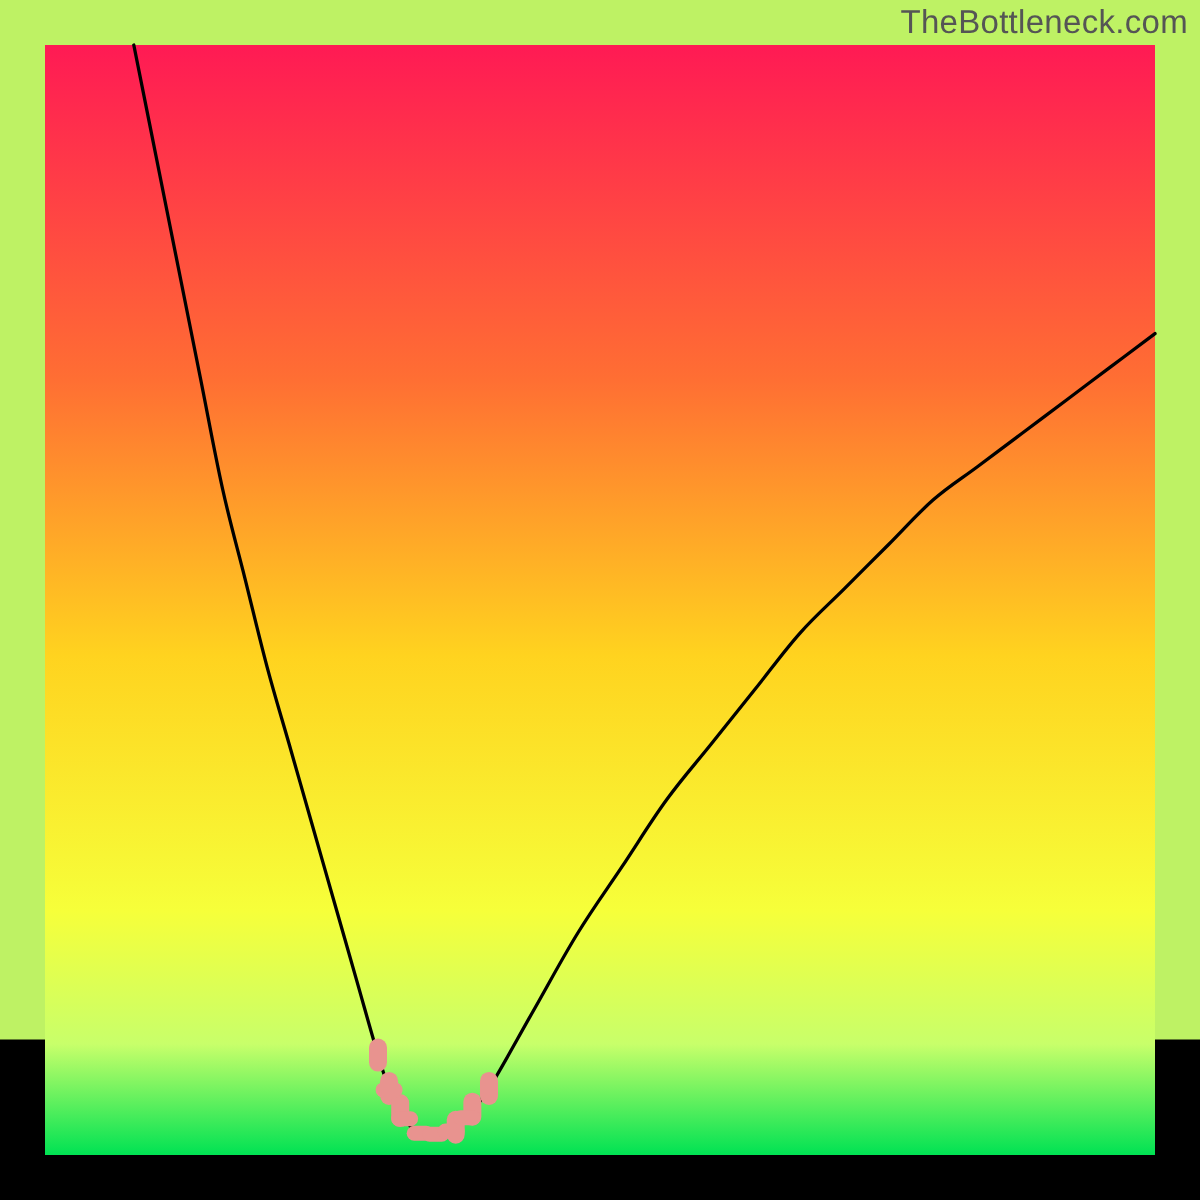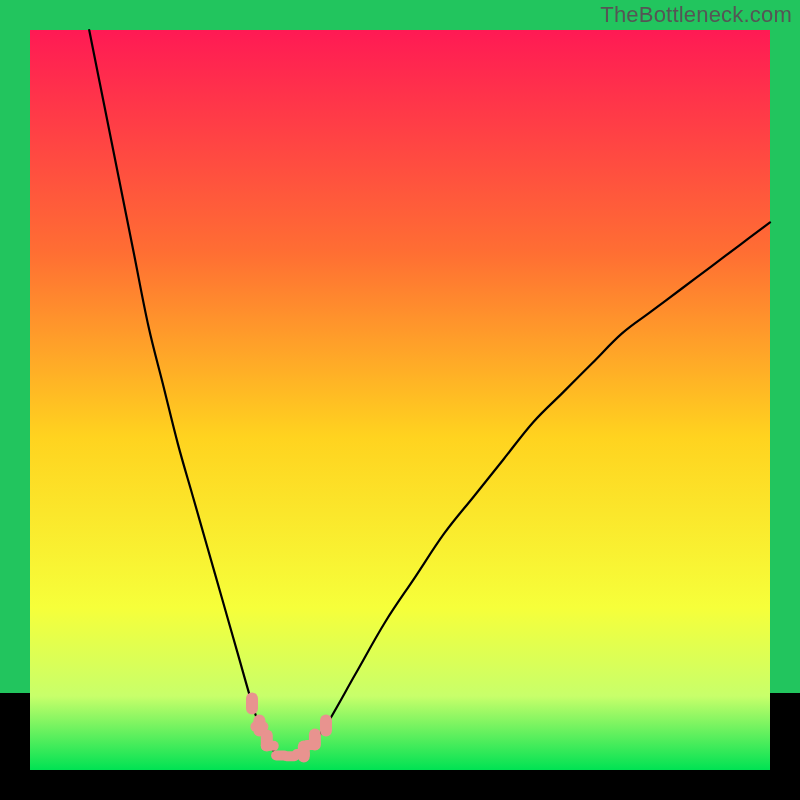--- a/index.html
+++ b/index.html
@@ -8,21 +8,21 @@
     width: 800px;
     height: 800px;
     overflow: hidden;
     background: #000;
     font-family: Arial, Helvetica, sans-serif;
   }
   .frame {
     position: relative;
     width: 800px;
     height: 693px;
-    background: #22c55e;
+    background: #bef264;
   }
   .watermark {
     position: absolute;
     top: 2px;
     right: 8px;
     color: #555;
     font-size: 22px;
     font-weight: 500;
     letter-spacing: 0.2px;
     z-index: 10;

